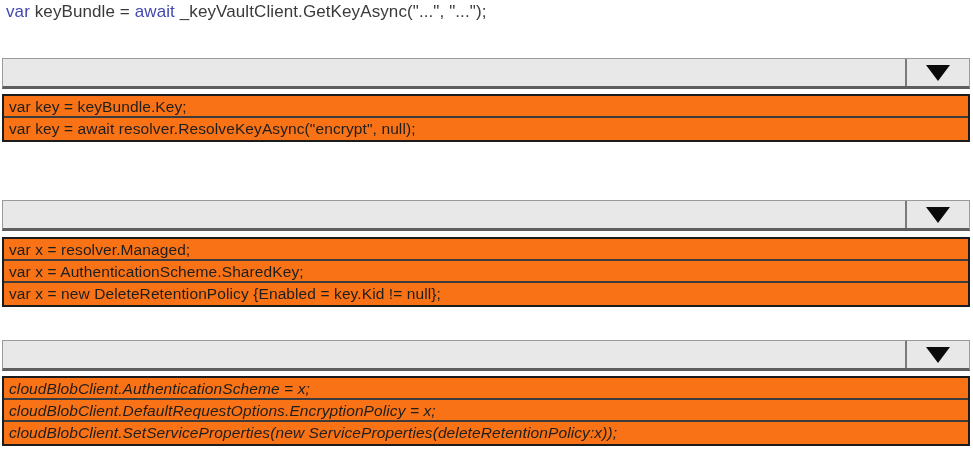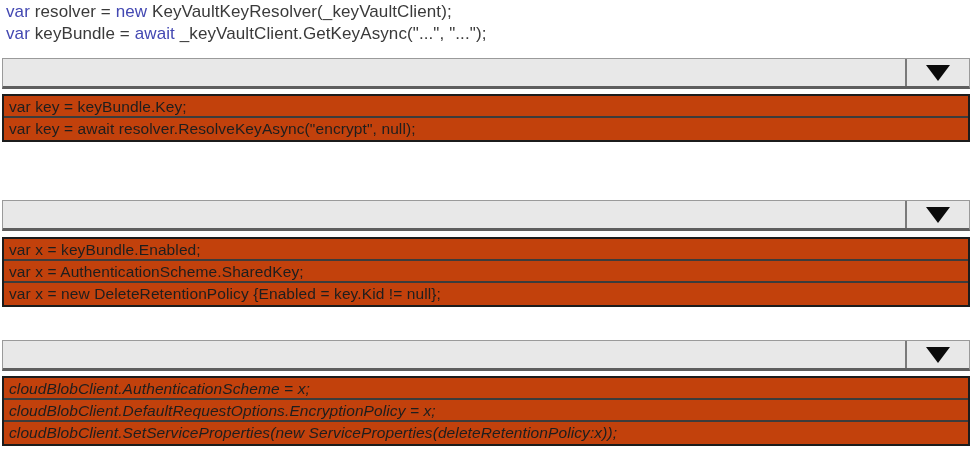--- a/index.html
+++ b/index.html
@@ -55,21 +55,21 @@
     border-left: 12px solid transparent;
     border-right: 12px solid transparent;
     border-top: 16px solid #0a0a0a;
   }
 
   
   .options-box {
     position: absolute;
     left: 2px;
     width: 968px;
-    background: #c2410c;
+    background: #f97316;
     border: 2px solid #1c1c1c;
   }
   .option-row {
     height: 22px;
     line-height: 21px;
     font-size: 15.5px;
     color: #1e1e1e;
     padding-left: 5px;
     border-bottom: 2px solid #3c3c3c;
     white-space: nowrap;
@@ -86,21 +86,20 @@
   #options-2 { top: 237px; }
   #combo-3 { top: 340px; }
   #options-3 { top: 376px; font-style: italic; }
 </style>
 </head>
 <body>
 
 <div class="stage">
 
   <div class="code-header">
-    <div class="code-line"><span class="kw">var</span><span> resolver = </span><span class="kw">new</span><span> KeyVaultKeyResolver(_keyVaultClient);</span></div>
     <div class="code-line"><span class="kw">var</span><span> keyBundle = </span><span class="kw">await</span><span> _keyVaultClient.GetKeyAsync("...", "...");</span></div>
   </div>
 
   <div class="combo" id="combo-1">
     <div class="combo-field"></div>
     <div class="combo-arrow-cell">
       <span class="arrow-down"></span>
     </div>
   </div>
 
@@ -110,21 +109,21 @@
   </div>
 
   <div class="combo" id="combo-2">
     <div class="combo-field"></div>
     <div class="combo-arrow-cell">
       <span class="arrow-down"></span>
     </div>
   </div>
 
   <div class="options-box" id="options-2">
-    <div class="option-row">var x = keyBundle.Enabled;</div>
+    <div class="option-row">var x = resolver.Managed;</div>
     <div class="option-row">var x = AuthenticationScheme.SharedKey;</div>
     <div class="option-row">var x = new DeleteRetentionPolicy {Enabled = key.Kid != null};</div>
   </div>
 
   <div class="combo" id="combo-3">
     <div class="combo-field"></div>
     <div class="combo-arrow-cell">
       <span class="arrow-down"></span>
     </div>
   </div>

